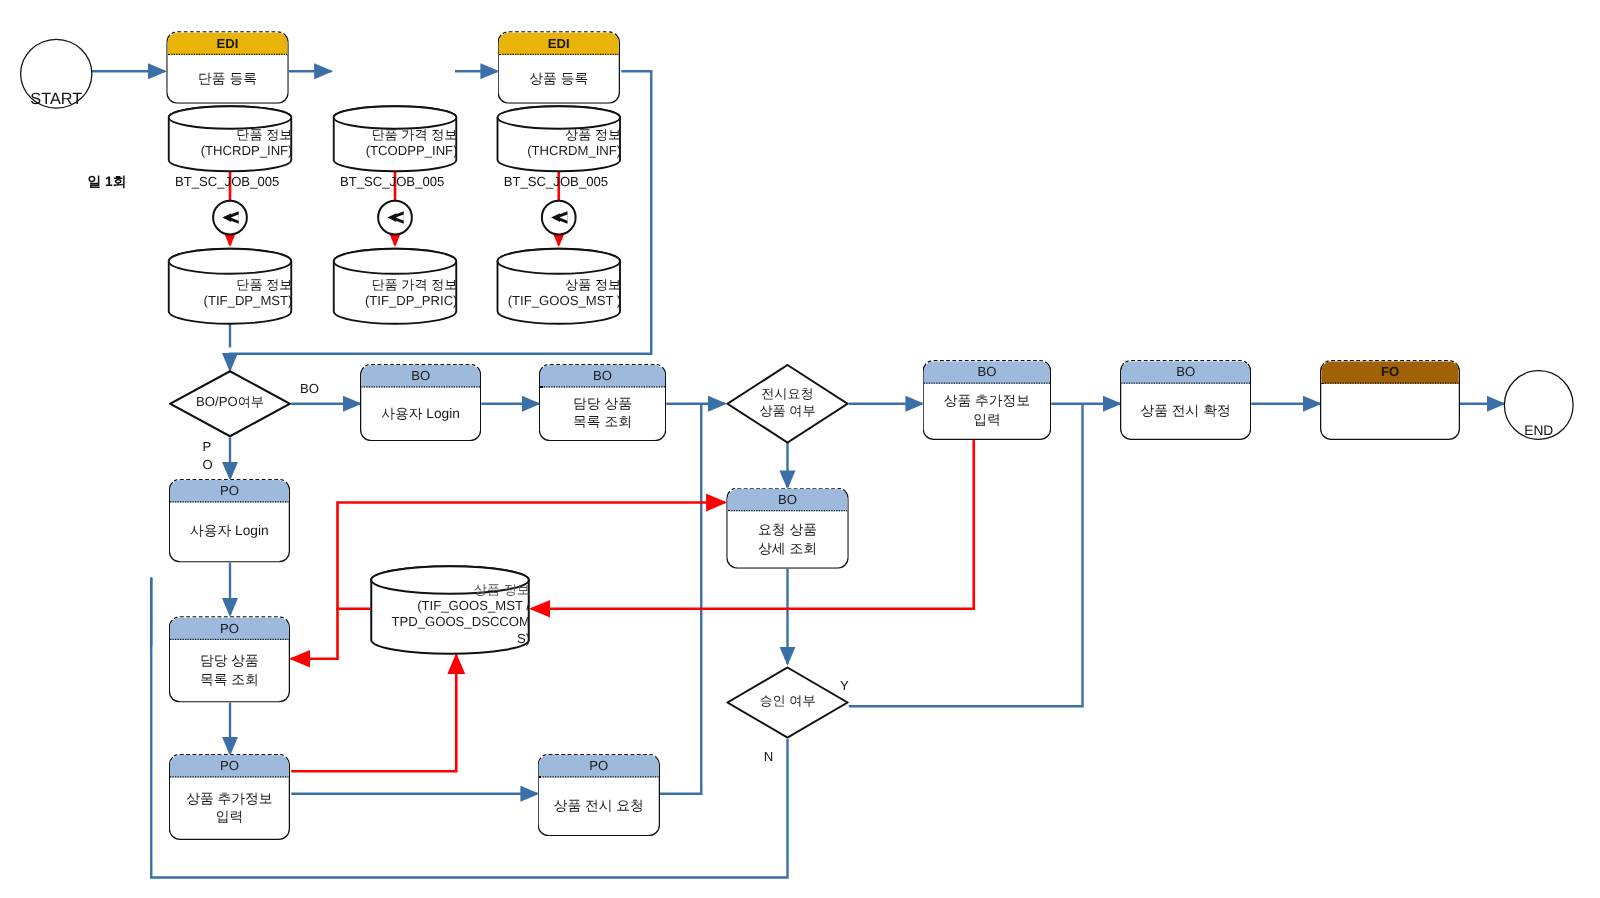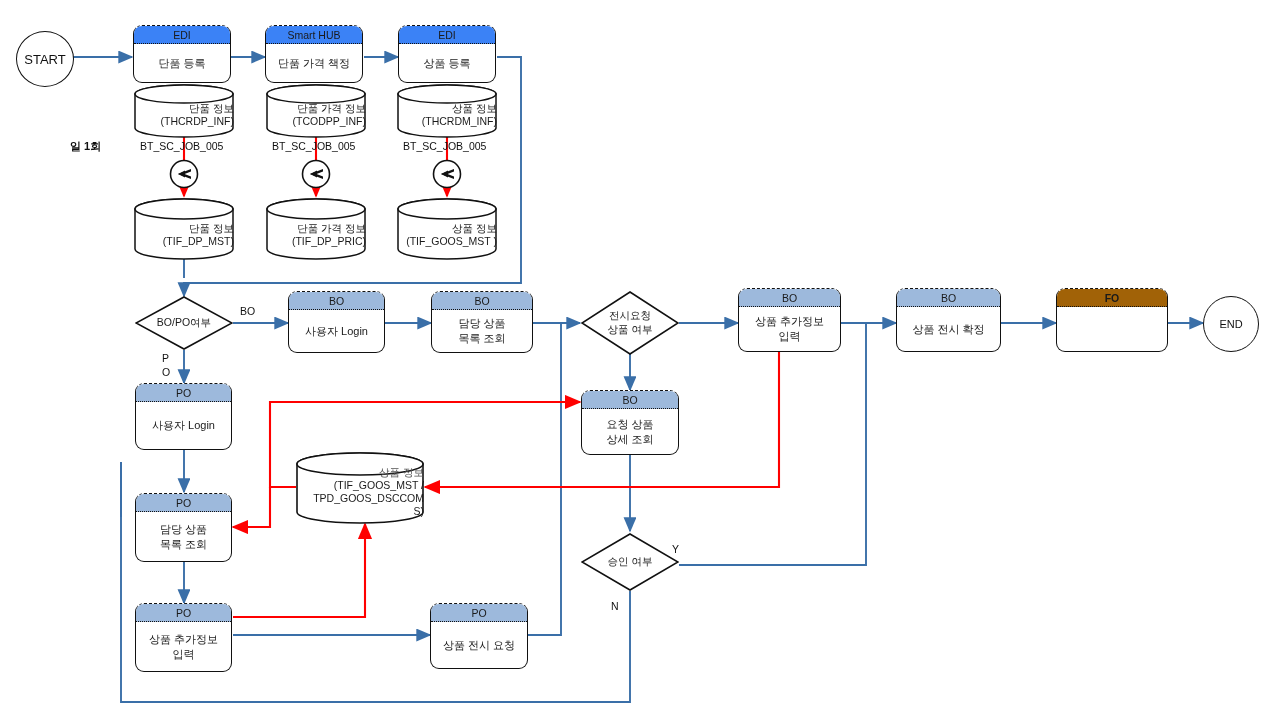--- a/index.html
+++ b/index.html
@@ -6,21 +6,21 @@
   html,body{margin:0;padding:0;background:#ffffff;}
   body{font-family:"Liberation Sans","DejaVu Sans",sans-serif;}
   #canvas{position:relative;width:1280px;height:718px;background:#fff;overflow:hidden;}
   svg#wires{position:absolute;left:0;top:0;width:1280px;height:718px;pointer-events:none;}
 
   
   .pbox{position:absolute;box-sizing:border-box;border:1.6px solid #111;border-radius:9px;
         background:#fff;overflow:hidden;z-index:3;}
   .pbox .hdr{height:18px;line-height:18px;text-align:center;font-size:10.5px;color:#1a1a1a;
         border-bottom:1.7px dotted #111;box-sizing:border-box;}
-  .pbox.purple .hdr{background:#3b82f6;}
+  .pbox.purple .hdr{background:#eab308;font-weight:bold;}
   .pbox.blue   .hdr{background:#9db9dc;}
   .pbox.plain  .hdr{background:#a16207;font-weight:bold;}
   .pbox.dashtop{border-top:1.7px dashed #111;}
   .pbox .body{display:flex;align-items:center;justify-content:center;text-align:center;
         font-size:11px;color:#1a1a1a;line-height:1.32;padding:2px 3px;box-sizing:border-box;}
 
   
   .cyl{position:absolute;z-index:2;}
   .cyl svg{position:absolute;left:0;top:0;overflow:visible;}
   .cyl .ctext{position:absolute;left:0;width:100%;text-align:right;font-size:10.5px;
@@ -28,21 +28,21 @@
 
   
   .dia{position:absolute;z-index:3;}
   .dia svg{position:absolute;left:0;top:0;}
   .dia .dtext{position:absolute;left:0;top:0;width:100%;height:100%;display:flex;
         align-items:center;justify-content:center;text-align:center;font-size:10.5px;
         color:#1a1a1a;line-height:1.3;}
 
   
   .term{position:absolute;z-index:3;border:1.7px solid #111;border-radius:50%;background:#fff;
-        display:flex;align-items:center;justify-content:center;font-size:13px;color:#111;}
+        display:flex;align-items:flex-end;justify-content:center;font-size:13px;color:#111;}
 
   
   .lbl{position:absolute;font-size:10.5px;color:#111;white-space:pre;z-index:4;line-height:1.15;}
   .lbl.b{font-weight:bold;font-size:11px;}
 
   
   .jobicon{position:absolute;z-index:4;}
 </style>
 </head>
 <body>
@@ -130,24 +130,20 @@
     <span>START</span>
   </div>
   <div class="term" style="left:1203px;top:296px;width:54px;height:54px;font-size:11px;">
     <span>END</span>
   </div>
 
   <div class="pbox purple dashtop" style="left:133px;top:25px;width:98px;height:58px;">
     <div class="hdr">EDI</div>
     <div class="body" style="height:38px;">단품 등록</div>
   </div>
-  <div class="pbox purple dashtop" style="left:265px;top:25px;width:98px;height:58px;">
-    <div class="hdr">Smart HUB</div>
-    <div class="body" style="height:38px;">단품 가격 책정</div>
-  </div>
   <div class="pbox purple dashtop" style="left:398px;top:25px;width:98px;height:58px;">
     <div class="hdr">EDI</div>
     <div class="body" style="height:38px;">상품 등록</div>
   </div>
 
   <div class="cyl" style="left:134px;top:84px;width:100px;height:54px;">
     <svg width="100" height="54" viewBox="0 0 100 54">
       <path d="M1,10 a49,9 0 0 1 98,0 L99,44 a49,9 0 0 1 -98,0 z" fill="#fff" stroke="#111" stroke-width="1.5"></path>
       <ellipse cx="50" cy="10" rx="49" ry="9" fill="#fff" stroke="#111" stroke-width="1.5"></ellipse>
     </svg>

